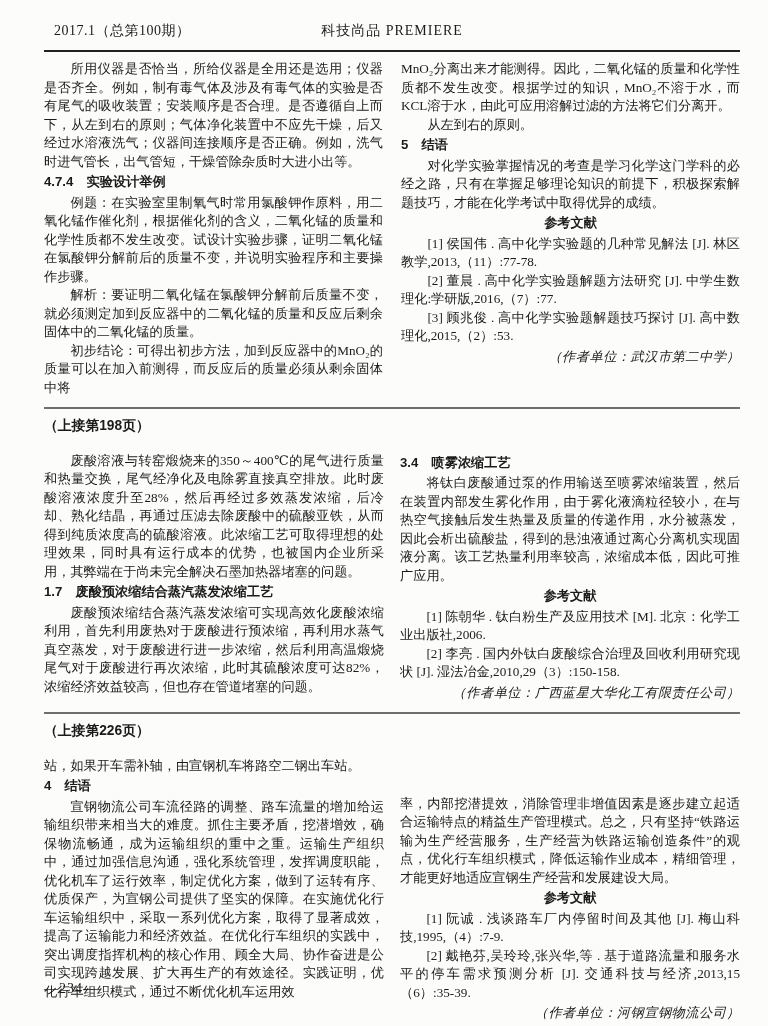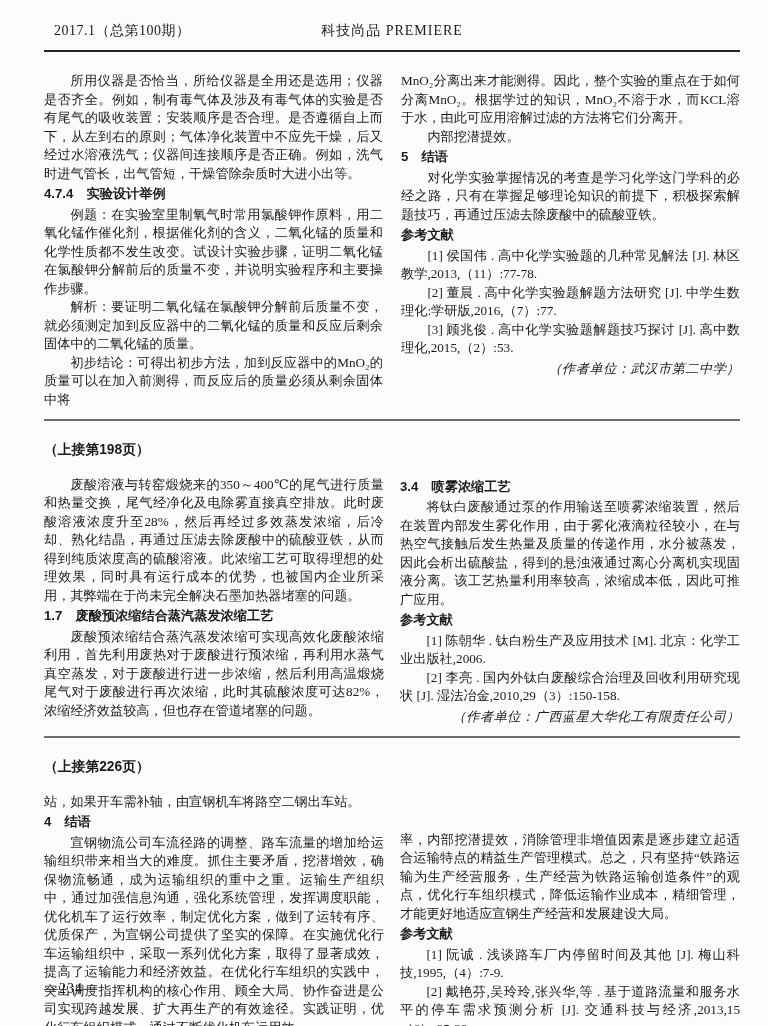--- a/index.html
+++ b/index.html
@@ -15,38 +15,38 @@
     box-sizing:border-box;
     padding:22px 28px 0 44px;
     overflow:hidden;
   }
   .header{position:relative;height:20px;font-size:14px;}
   .issue{position:absolute;left:10px;top:0;letter-spacing:.5px;text-align:right;}
   .journal{position:absolute;left:50%;transform:translateX(-50%);top:0;letter-spacing:1px;text-align:right;}
   .header-rule{border:none;border-top:2px solid #222;margin:8px 0 0 0;height:0;}
   .sep{border:none;border-top:2px solid #6e6e6e;margin:10px 0 0 0;height:0;}
 
-  .article{margin-top:20px;}
+  .article{margin-top:8px;}
   .cols{display:flex;gap:18px;}
   .col{flex:1 1 0;min-width:0;text-align:justify;}
   .para{margin:0;text-indent:2em;}
   .para.noindent{text-indent:0;}
   .h{
     margin:2px 0 2px 0;
     font-family:"Liberation Sans","DejaVu Sans",sans-serif;
     font-weight:bold;font-size:13.2px;line-height:18.5px;
     text-indent:0;
   }
   .continued{
     font-family:"Liberation Sans","DejaVu Sans",sans-serif;
     font-weight:bold;font-size:13.8px;margin:8px 0 0 0;
   }
   .after-label{margin-top:16px;gap:16px;}
   .refs-title{
-    font-weight:bold;margin:2px 0;
+    text-align:center;font-weight:bold;margin:2px 0;
     font-family:"Liberation Sans","DejaVu Sans",sans-serif;
     font-size:13.2px;line-height:18.5px;
   }
   .ref{margin:0;text-indent:2em;}
   .author{
     margin:2px 0 0 0;text-align:right;font-style:italic;
     letter-spacing:.5px;
   }
   .spacer-2l{height:38px;}
   .footer{position:absolute;left:44px;bottom:28px;font-size:14px;letter-spacing:1px;}
@@ -65,24 +65,24 @@
   <section class="article">
     <div class="cols">
       <div class="col">
         <p class="para">所用仪器是否恰当，所给仪器是全用还是选用；仪器是否齐全。例如，制有毒气体及涉及有毒气体的实验是否有尾气的吸收装置；安装顺序是否合理。是否遵循自上而下，从左到右的原则；气体净化装置中不应先干燥，后又经过水溶液洗气；仪器间连接顺序是否正确。例如，洗气时进气管长，出气管短，干燥管除杂质时大进小出等。</p>
         <p class="h">4.7.4　实验设计举例</p>
         <p class="para">例题：在实验室里制氧气时常用氯酸钾作原料，用二氧化锰作催化剂，根据催化剂的含义，二氧化锰的质量和化学性质都不发生改变。试设计实验步骤，证明二氧化锰在氯酸钾分解前后的质量不变，并说明实验程序和主要操作步骤。</p>
         <p class="para">解析：要证明二氧化锰在氯酸钾分解前后质量不变，就必须测定加到反应器中的二氧化锰的质量和反应后剩余固体中的二氧化锰的质量。</p>
         <p class="para">初步结论：可得出初步方法，加到反应器中的MnO₂的质量可以在加入前测得，而反应后的质量必须从剩余固体中将</p>
       </div>
       <div class="col">
-        <p class="para noindent">MnO₂分离出来才能测得。因此，整个实验的重点在于如何分离MnO₂。根据学过的知识，MnO₂不溶于水，而KCL溶于水，由此可应用溶解过滤的方法将它们分离开。</p>
-        <p class="para">内部挖潜提效。</p>
+        <p class="para noindent">MnO₂分离出来才能测得。因此，二氧化锰的质量和化学性质都不发生改变。根据学过的知识，MnO₂不溶于水，而KCL溶于水，由此可应用溶解过滤的方法将它们分离开。</p>
+        <p class="para">从左到右的原则。</p>
         <p class="h">5　结语</p>
-        <p class="para">对化学实验掌握情况的考查是学习化学这门学科的必经之路，只有在掌握足够理论知识的前提下，积极探索解题技巧，再通过压滤去除废酸中的硫酸亚铁。</p>
+        <p class="para">对化学实验掌握情况的考查是学习化学这门学科的必经之路，只有在掌握足够理论知识的前提下，积极探索解题技巧，才能在化学考试中取得优异的成绩。</p>
         <p class="refs-title">参考文献</p>
         <p class="ref">[1] 侯国伟 . 高中化学实验题的几种常见解法 [J]. 林区教学,2013,（11）:77-78.</p>
         <p class="ref">[2] 董晨 . 高中化学实验题解题方法研究 [J]. 中学生数理化:学研版,2016,（7）:77.</p>
         <p class="ref">[3] 顾兆俊 . 高中化学实验题解题技巧探讨 [J]. 高中数理化,2015,（2）:53.</p>
         <p class="author">（作者单位：武汉市第二中学）</p>
       </div>
     </div>
   </section>
 
   <div class="sep"></div>

